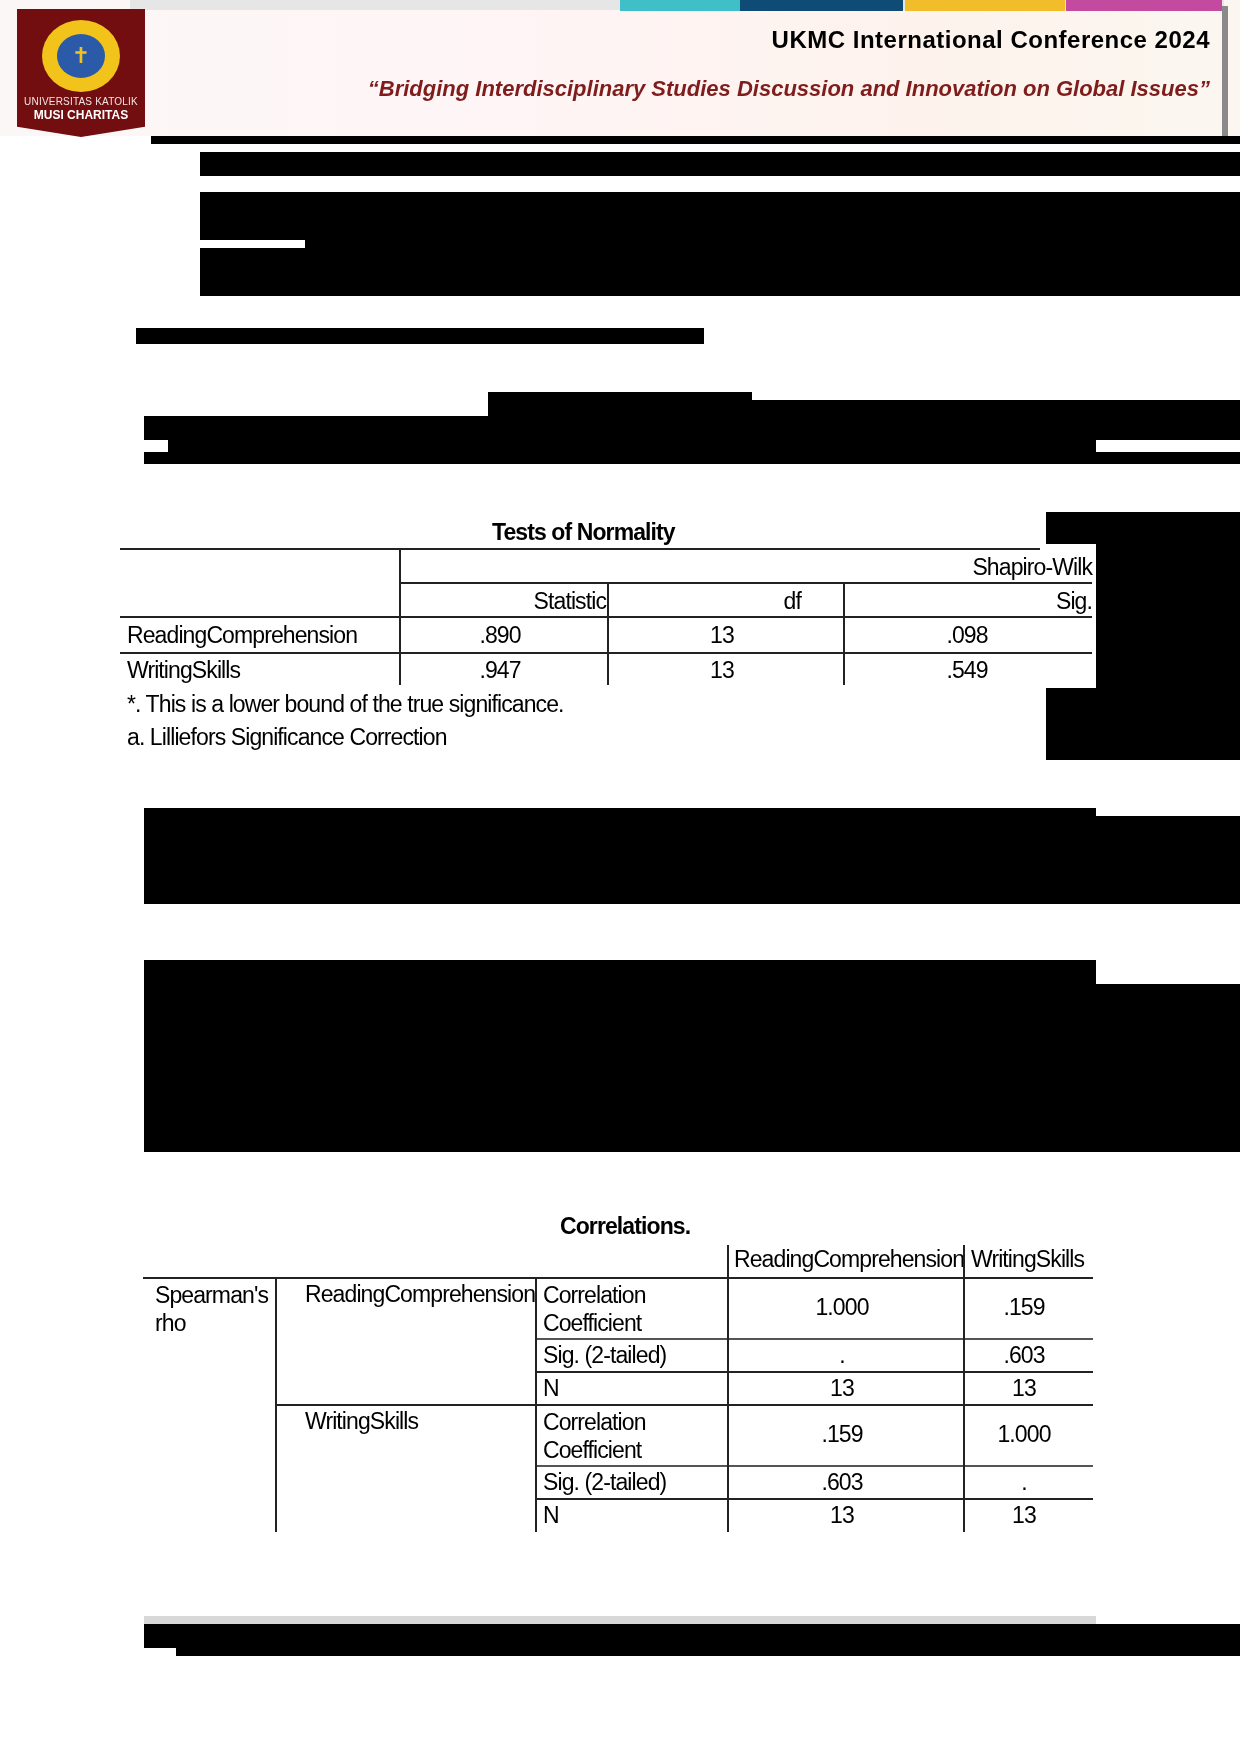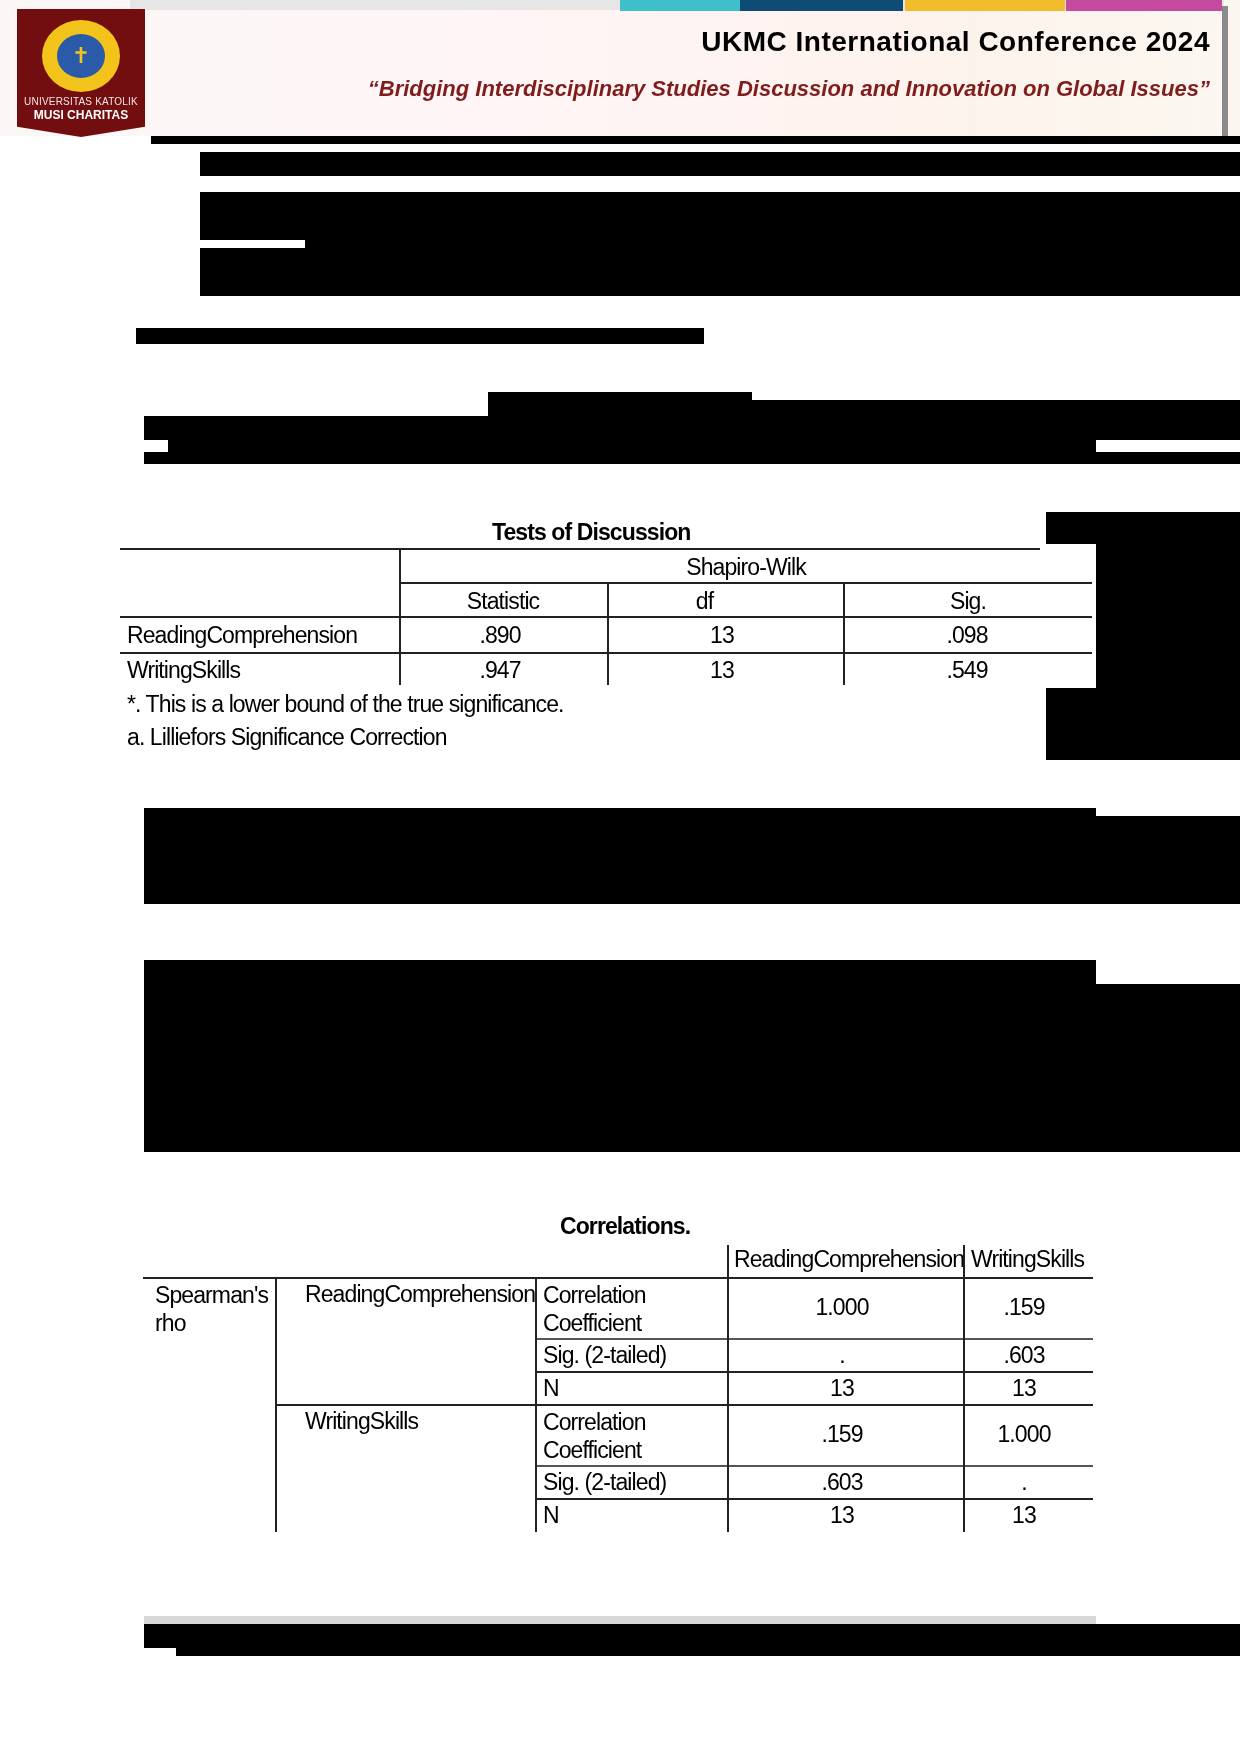--- a/index.html
+++ b/index.html
@@ -14,30 +14,30 @@
   .hdr-topstrip { left:130px; top:0; width:1094px; height:10px; background:#e6e6e6; }
   .band { top:0; height:11px; position:absolute; }
   .logo { left:17px; top:9px; width:128px; height:128px; background:#720e10;
           clip-path:polygon(0 0,100% 0,100% 92%,50% 100%,0 92%); }
   .logo-emblem { left:42px; top:20px; width:78px; height:72px; border-radius:50%;
                  background:#f2c31b; display:flex; align-items:center; justify-content:center; }
   .logo-emblem-inner { width:48px; height:44px; border-radius:50%; background:#2b5aa8;
                        color:#f2c31b; font-size:22px; line-height:44px; text-align:center; }
   .logo-text1 { left:17px; top:96px; width:128px; text-align:center; color:#f3e4e4; font-size:10px; letter-spacing:0.2px; }
   .logo-text2 { left:17px; top:108px; width:128px; text-align:center; color:#fff; font-size:12px; font-weight:bold; }
-  .conf-title { right:30px; top:26px; font-size:28px; font-weight:bold; letter-spacing:0.5px; white-space:nowrap; }
+  .conf-title { right:30px; top:26px; font-size:24px; font-weight:bold; letter-spacing:0.5px; white-space:nowrap; }
   .conf-sub { right:30px; top:76px; font-size:22px; font-style:italic; font-weight:bold; white-space:nowrap; color:#7f1d1d; }
   .hdr-rule { left:151px; top:136px; width:1089px; height:8px; background:#000; }
   .hdr-rightedge { left:1222px; top:6px; width:6px; height:132px; background:#8a8a8a; }
   .tbl-title { font-weight:bold; font-size:23px; position:absolute; white-space:nowrap; }
   .cell { position:absolute; white-space:nowrap; font-size:23px; letter-spacing:-0.8px; }
   .hline { position:absolute; height:2px; background:#222; }
   .vline { position:absolute; width:2px; background:#222; }
   .r { text-align:center; }
-  .c { text-align:center; }
+  .c { text-align:right; }
   .txt { font-family:"Liberation Sans", sans-serif; font-size:23px; letter-spacing:-0.9px; }
   .grey { background:#d8d8d8; position:absolute; }
 </style>
 </head>
 <body>
 
 <div class="abs hdr-bg"></div>
 <div class="abs hdr-topstrip"></div>
 <div class="band" style="left:620px;width:120px;background:#3fc0c8;"></div>
 <div class="band" style="left:740px;width:163px;background:#0f4c75;"></div>
@@ -63,21 +63,21 @@
 
 <div class="blk" style="left:136px;top:328px;width:568px;height:16px;"></div>
 
 <div class="blk" style="left:488px;top:392px;width:264px;height:20px;"></div>
 <div class="blk" style="left:488px;top:400px;width:752px;height:16px;"></div>
 <div class="blk" style="left:144px;top:416px;width:1096px;height:24px;"></div>
 <div class="blk" style="left:168px;top:440px;width:928px;height:12px;"></div>
 <div class="blk" style="left:144px;top:452px;width:1096px;height:12px;"></div>
 
 <div>
-  <div class="tbl-title txt" style="left:492px;top:519px;">Tests of Discussion</div>
+  <div class="tbl-title txt" style="left:492px;top:519px;">Tests of Normality</div>
   <div class="hline" style="left:120px;top:548px;width:920px;"></div>
 
   <div class="cell txt c" style="left:400px;top:554px;width:692px;">Shapiro-Wilk</div>
   <div class="hline" style="left:400px;top:582px;width:692px;"></div>
 
   <div class="cell txt c" style="left:400px;top:588px;width:206px;">Statistic</div>
   <div class="cell txt c" style="left:608px;top:588px;width:193px;">df</div>
   <div class="cell txt c" style="left:844px;top:588px;width:248px;">Sig.</div>
   <div class="hline" style="left:120px;top:616px;width:972px;"></div>
 

